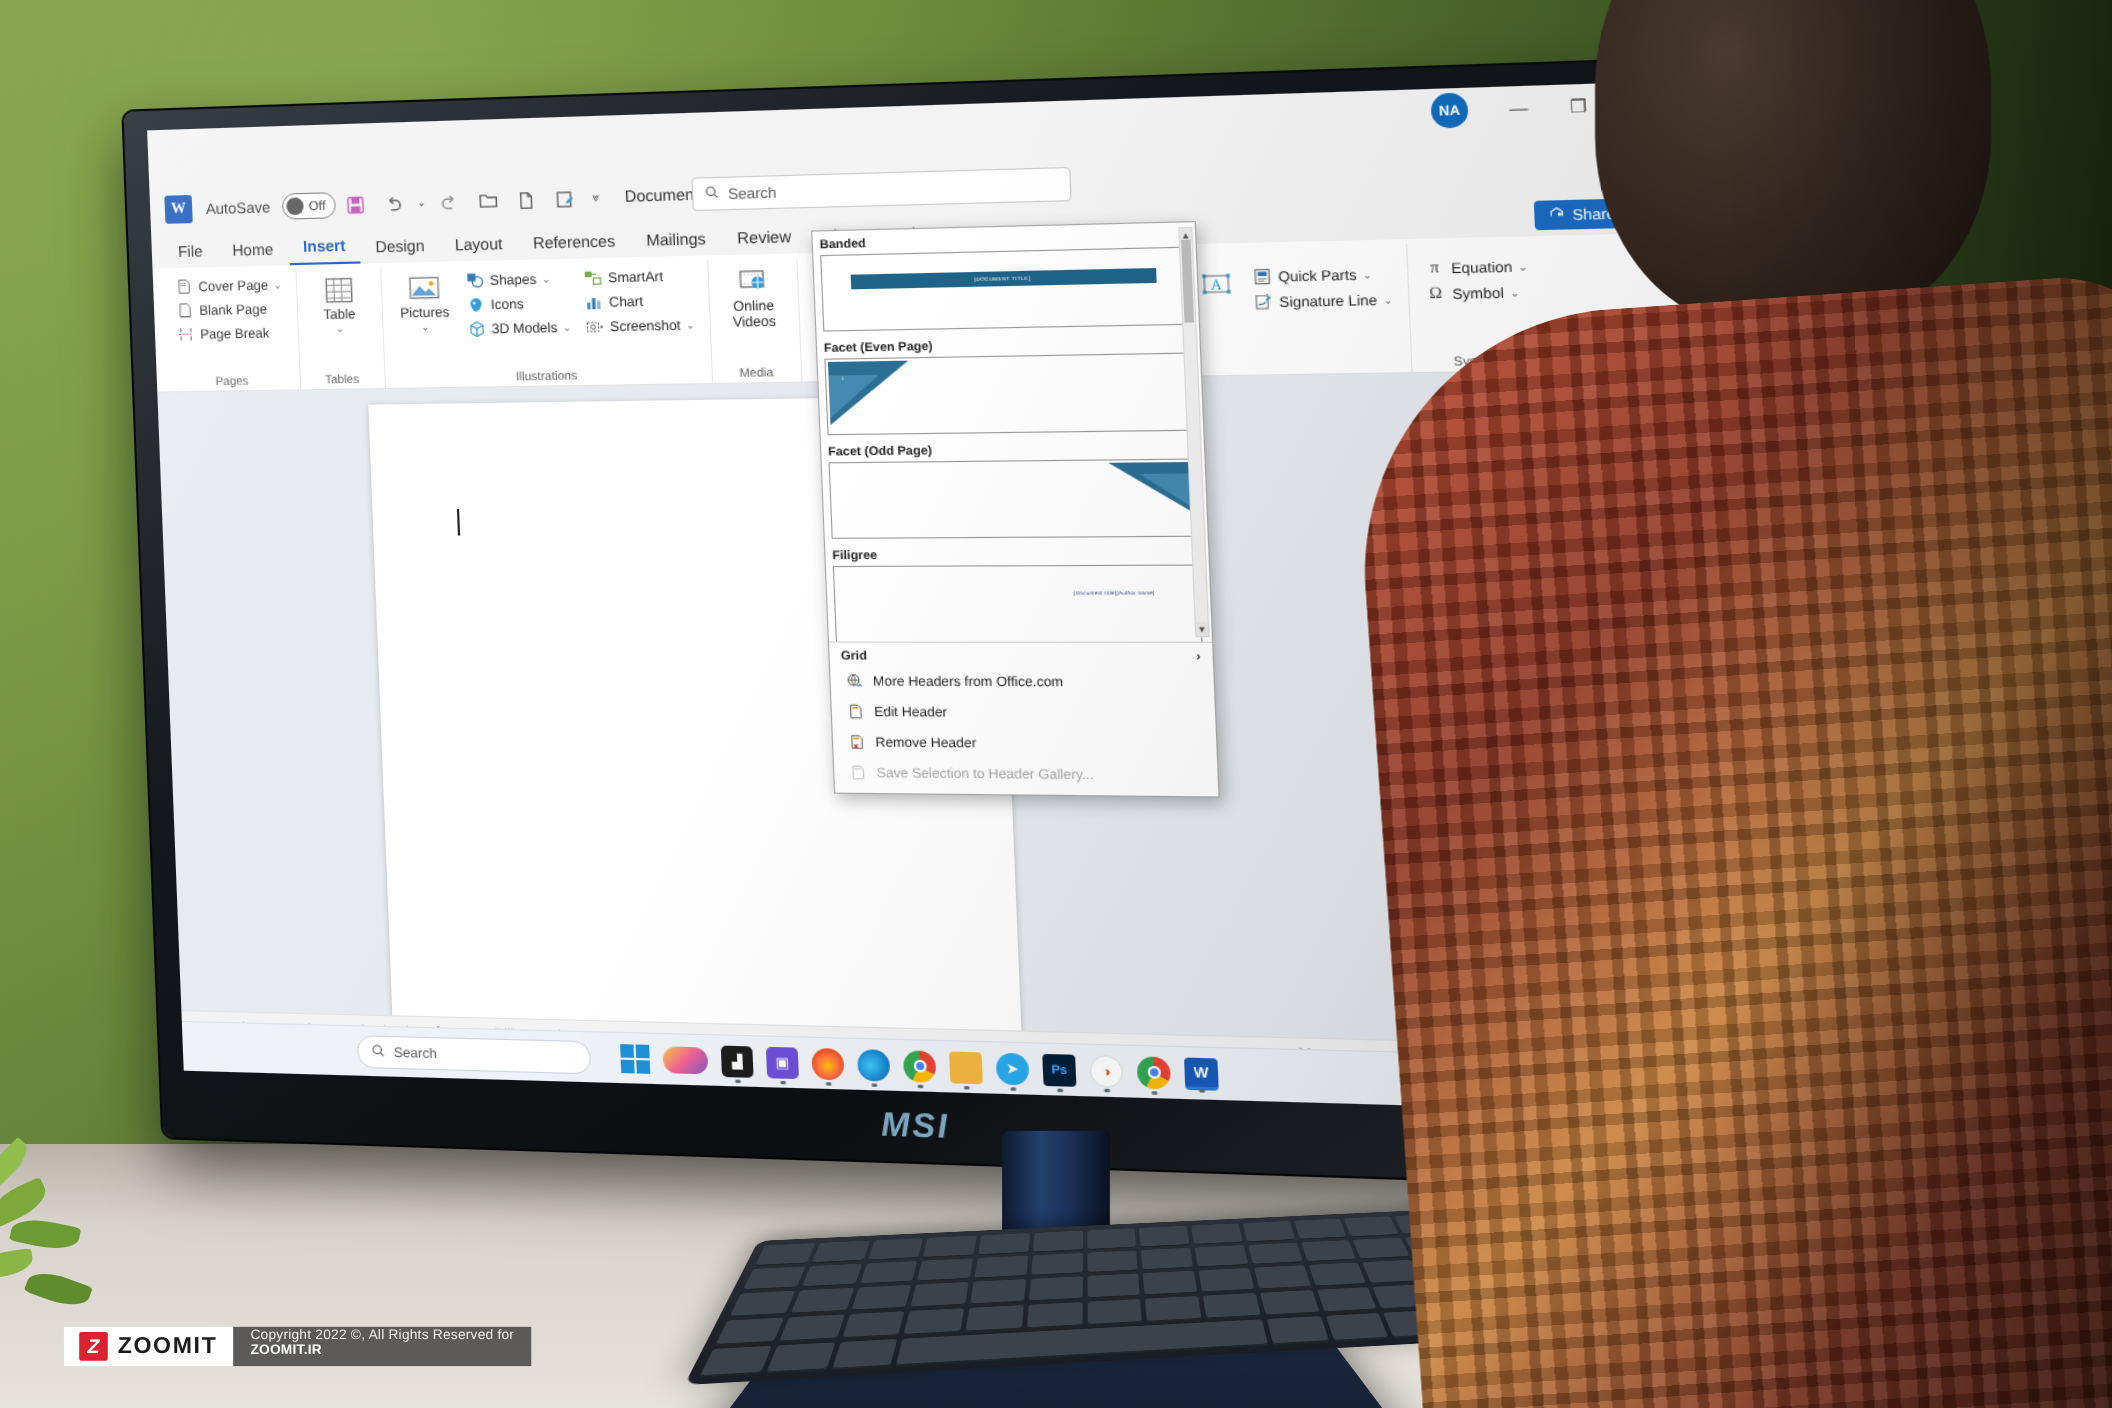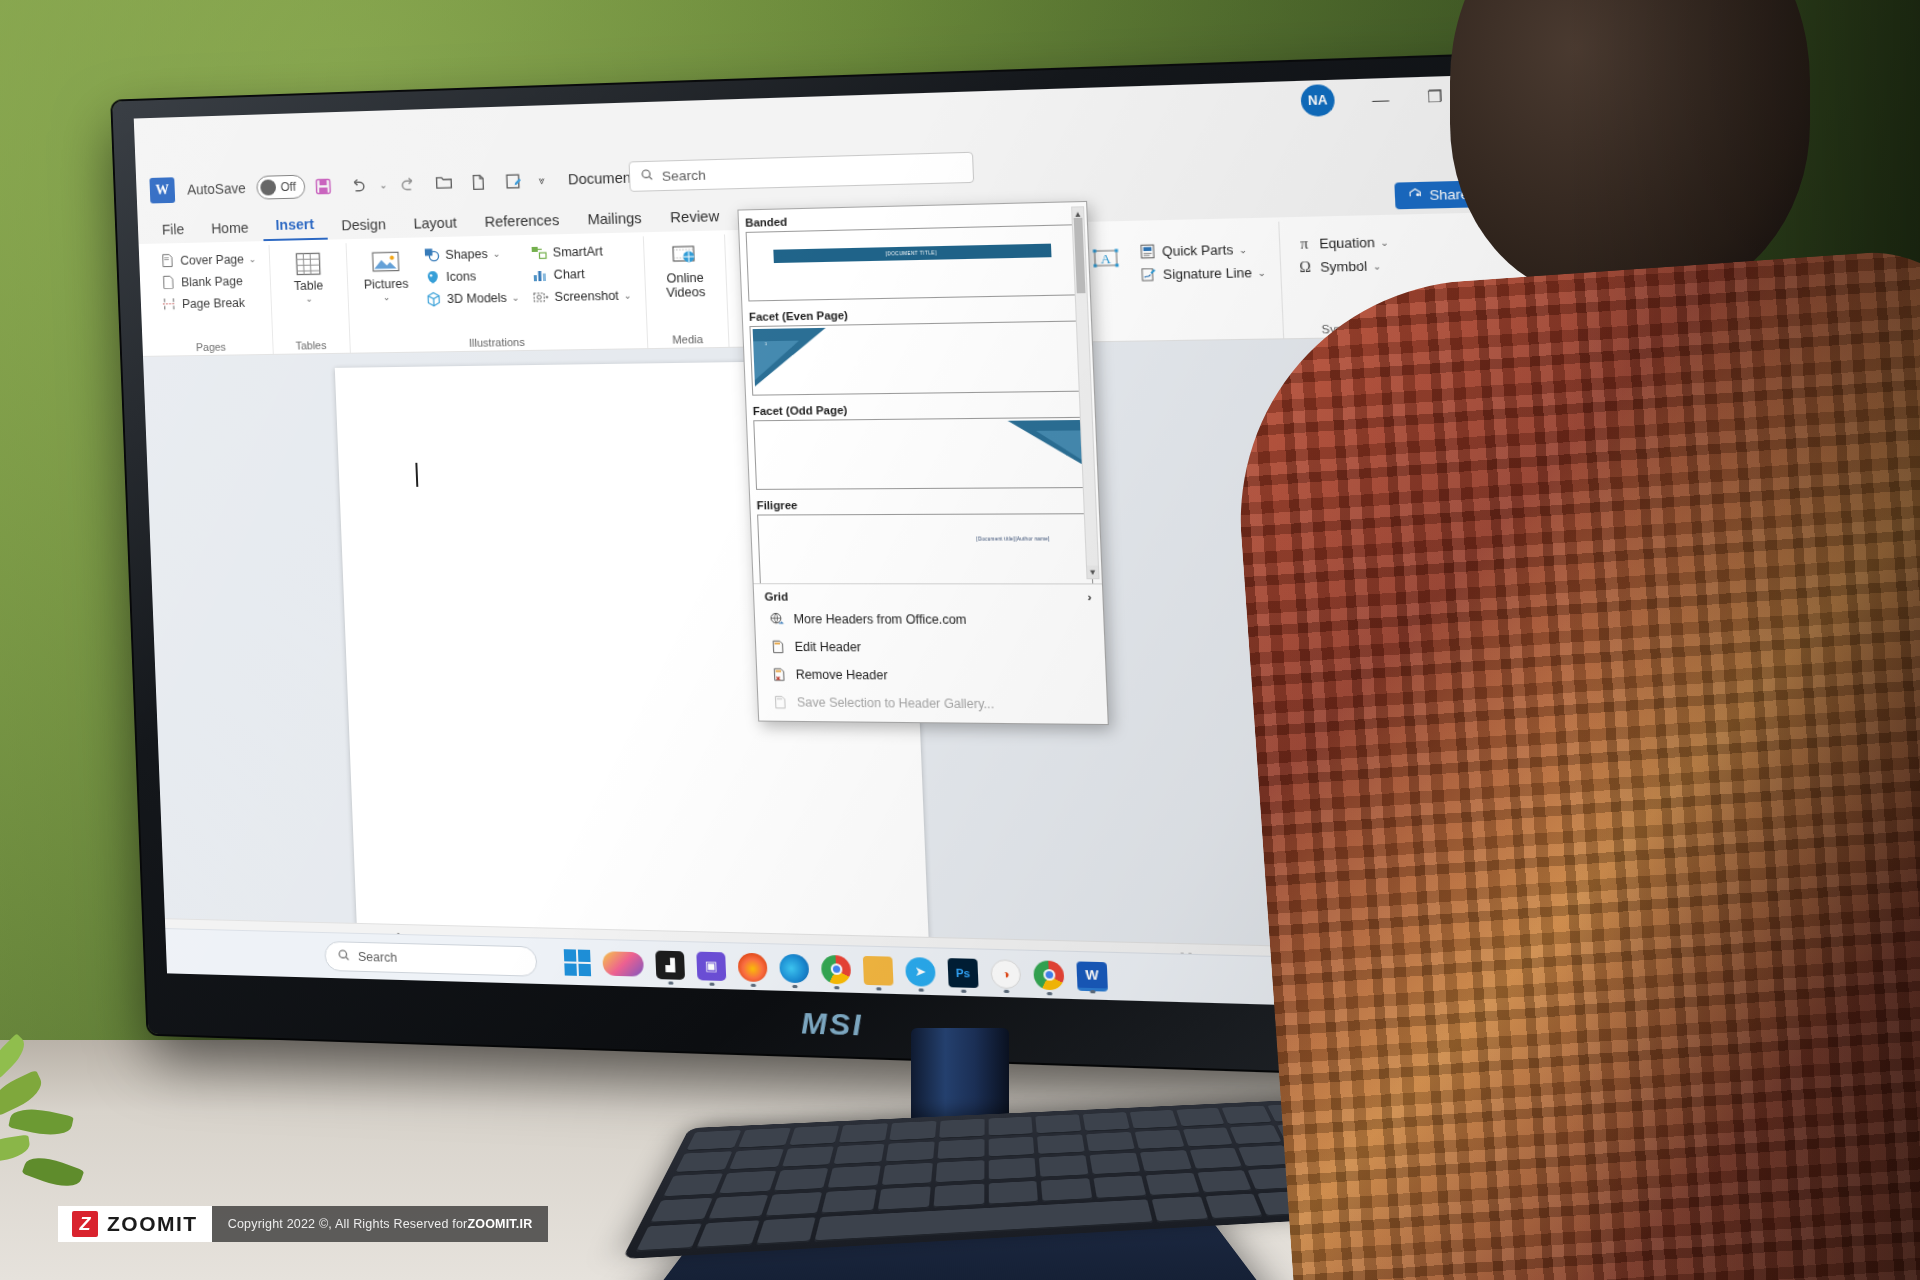--- a/index.html
+++ b/index.html
@@ -322,21 +322,21 @@
     background:#fff; display:flex; align-items:center; gap:9px; padding:0 14px;
   }
   #wm-z {
     width:26px; height:26px; background:#d9232e; color:#fff; font-weight:800;
     font-size:18px; display:flex; align-items:center; justify-content:center;
     font-style:italic; border-radius:2px;
   }
   #wm-name { font-size:21px; font-weight:800; letter-spacing:1.5px; color:#1b1b1b; }
   #wm-copy {
     background:rgba(40,40,40,.72); color:#ededed; font-size:12.5px;
-    display:flex; align-items:center; padding:0 16px; letter-spacing:.2px;
+    display:flex; align-items:flex-start; padding:0 16px; letter-spacing:.2px;flex-direction:column;
   }
   #wm-copy b { color:#fff; font-weight:700; }
 </style>
 </head>
 <body>
 
 <div id="photo-bg">
   <div id="wall-shade"></div>
   <div id="desk"></div>
   <div id="desk-glow"></div>

